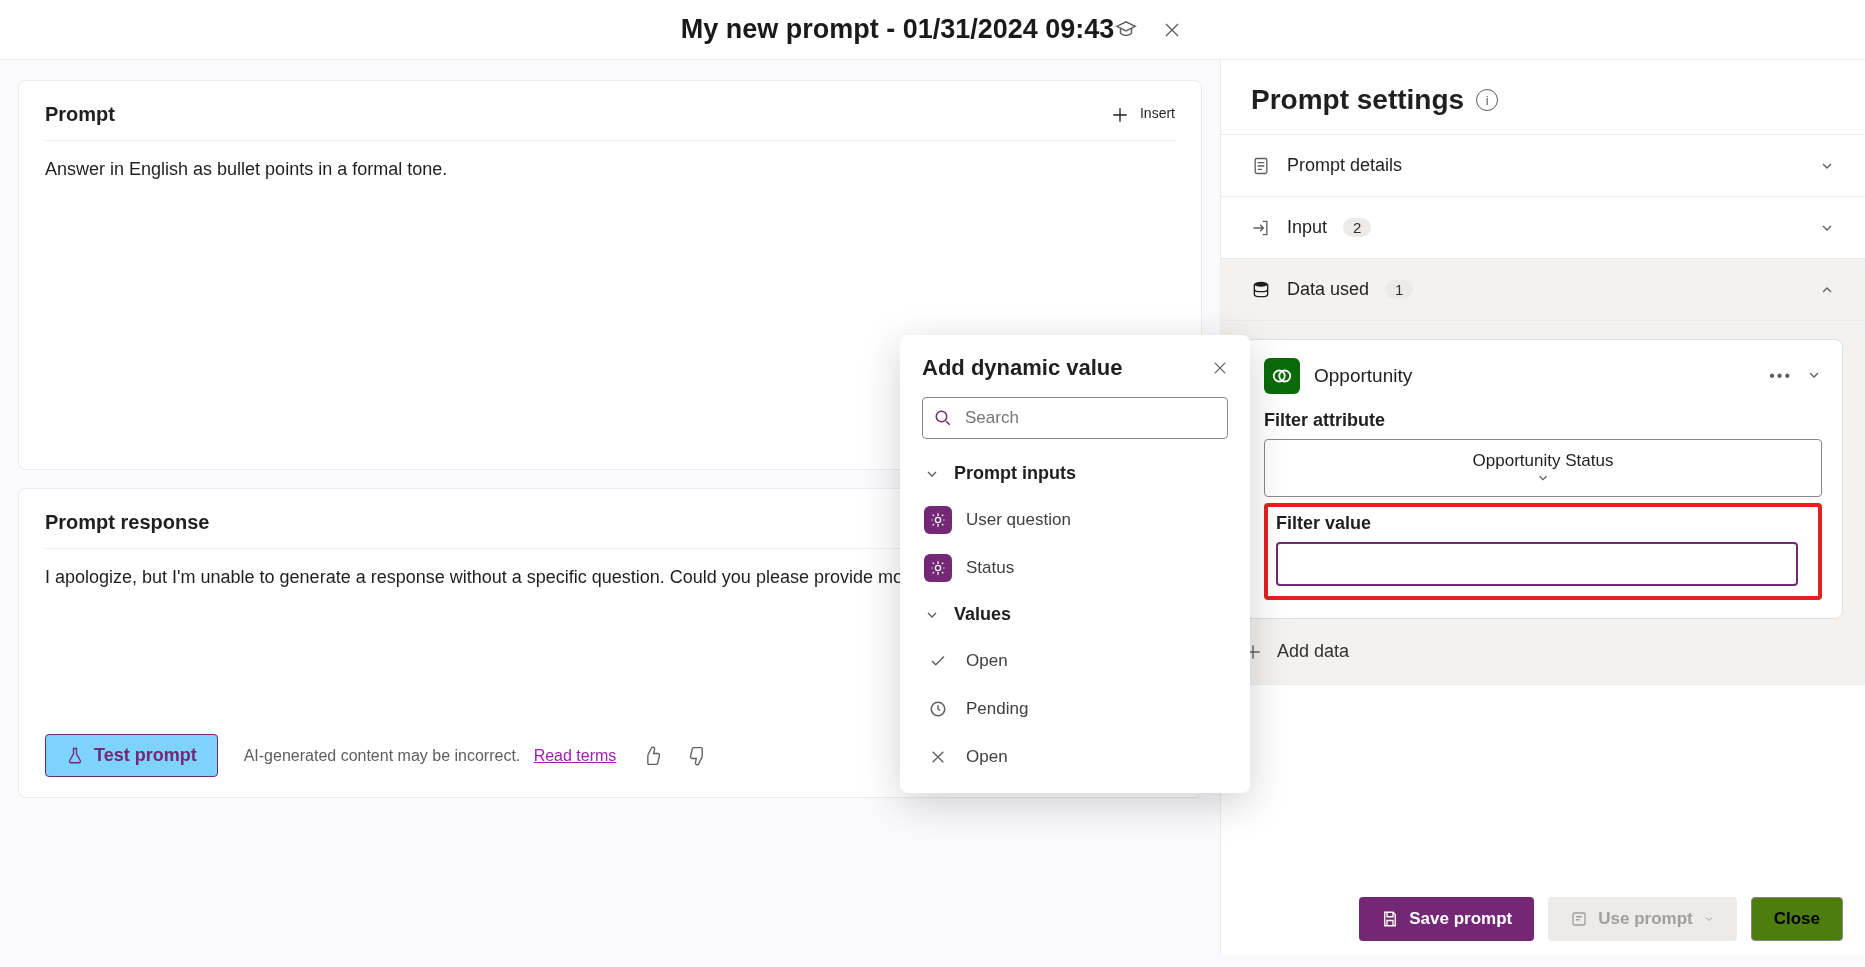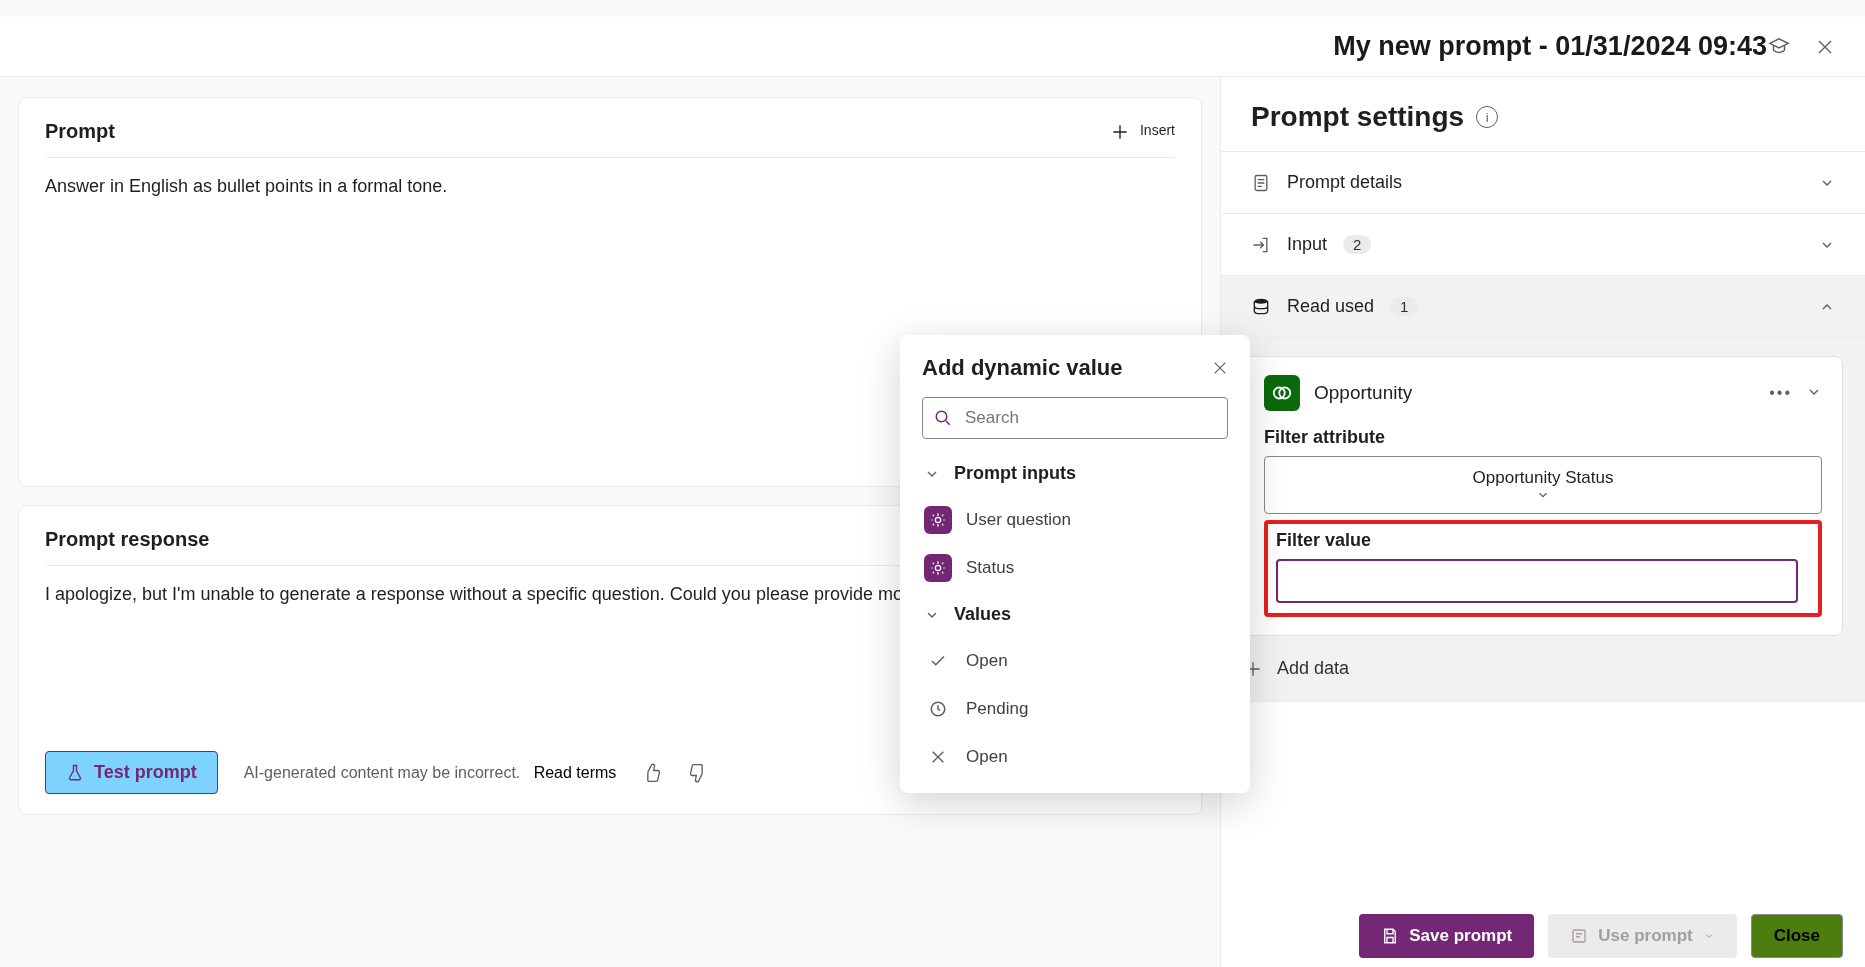--- a/index.html
+++ b/index.html
@@ -1,19 +1,19 @@
 <!DOCTYPE html>
 <html><head>
 <meta charset="utf-8">
 <style>
   * { box-sizing: border-box; margin: 0; padding: 0; font-family: "Segoe UI", -apple-system, sans-serif; }
   body { background: #faf9fb; color: #201f1e; width: 1865px; height: 967px; overflow: hidden; position: relative; }
 
   
-  .header { display: flex; align-items: center; justify-content: flex-end; padding: 14px 28px 14px 28px; background: #fff; border-bottom: 1px solid #eceaed; margin-top: 17px; }
+  .header { display: flex; align-items: center; justify-content: center; padding: 14px 28px 14px 28px; background: #fff; border-bottom: 1px solid #eceaed; }
   .header-title { font-size: 27px; font-weight: 600; color: #1b1a19; }
   .header-actions { display: flex; gap: 22px; align-items: center; }
   .icon-btn { width: 24px; height: 24px; display:flex; align-items:center; justify-content:center; cursor:pointer; color:#605e5c; }
 
   
   .main { display:flex; height: calc(100% - 72px); }
   .left-col { flex: 0 0 1220px; padding: 20px 18px 10px 18px; display:flex; flex-direction:column; gap:18px; position:relative; }
   .right-col { flex: 1; background:#fff; border-left:1px solid #eceaed; display:flex; flex-direction:column; position:relative; }
 
   
@@ -22,21 +22,21 @@
   .response-card { height: 310px; position:relative; }
   .card-header { display:flex; justify-content:space-between; align-items:center; padding-bottom:14px; border-bottom:1px solid #eceaed; }
   .card-title { font-size:20px; font-weight:600; }
   .insert-btn { display:flex; align-items:flex-start; gap:10px; cursor:pointer; font-size:14px; color:#201f1e; }
   .card-body { padding-top:18px; font-size:18px; color:#201f1e; }
 
   
   .resp-footer { position:absolute; left:26px; right:26px; bottom:20px; display:flex; align-items:center; gap:26px; }
   .test-btn { border:1.5px solid #742774; color:#742774; background:#7dd3fc; border-radius:4px; padding:10px 20px; display:flex; align-items:center; gap:10px; cursor:pointer; font-size:18px; font-weight:600; }
   .ai-note { color:#605e5c; font-size:16px; }
-  .read-terms { color:#000000; cursor:pointer; }
+  .read-terms { color:#a21caf; text-decoration:underline; cursor:pointer; }
   .thumb { color:#605e5c; cursor:pointer; }
 
   
   .popup { position:absolute; left:900px; top:335px; width:350px; background:#fff; border-radius:8px; box-shadow:0 10px 40px rgba(0,0,0,0.18); padding:20px 22px 12px 22px; z-index:40; }
   .popup-header { display:flex; justify-content:space-between; align-items:center; margin-bottom:16px; }
   .popup-title { font-size:22px; font-weight:600; }
   .search-wrap { position:relative; margin-bottom:12px; }
   .search-input { width:100%; border:1px solid #8a8886; border-radius:4px; padding:10px 12px 10px 42px; font-size:17px; color:#605e5c; }
   .search-icon-pos { position:absolute; left:12px; top:50%; transform:translateY(-50%); color:#742774; }
   .section-row { display:flex; align-items:center; gap:14px; padding:12px 2px; cursor:pointer; font-size:18px; font-weight:600; }
@@ -181,21 +181,21 @@
             <path d="M6 9l6 6 6-6"></path>
           </svg>
       </div>
 
       <div class="acc-item" style="background:#f3f2f1;">
         <div class="acc-left">
           <svg width="20" height="20" viewBox="0 0 24 24" fill="#201f1e">
               <ellipse cx="12" cy="5" rx="8" ry="3"></ellipse>
               <path d="M4 5v6c0 1.7 3.6 3 8 3s8-1.3 8-3V5M4 11v6c0 1.7 3.6 3 8 3s8-1.3 8-3v-6" fill="none" stroke="#201f1e" stroke-width="1.6"></path>
             </svg>
-          <span>Read used</span>
+          <span>Data used</span>
           <span class="badge">1</span>
         </div>
         <svg class="chev" width="16" height="16" viewBox="0 0 24 24" stroke="#605e5c" stroke-width="2" fill="none">
             <path d="M6 15l6-6 6 6"></path>
           </svg>
       </div>
 
       <div class="data-block">
         <div class="opportunity-card">
           <div class="opp-header">

